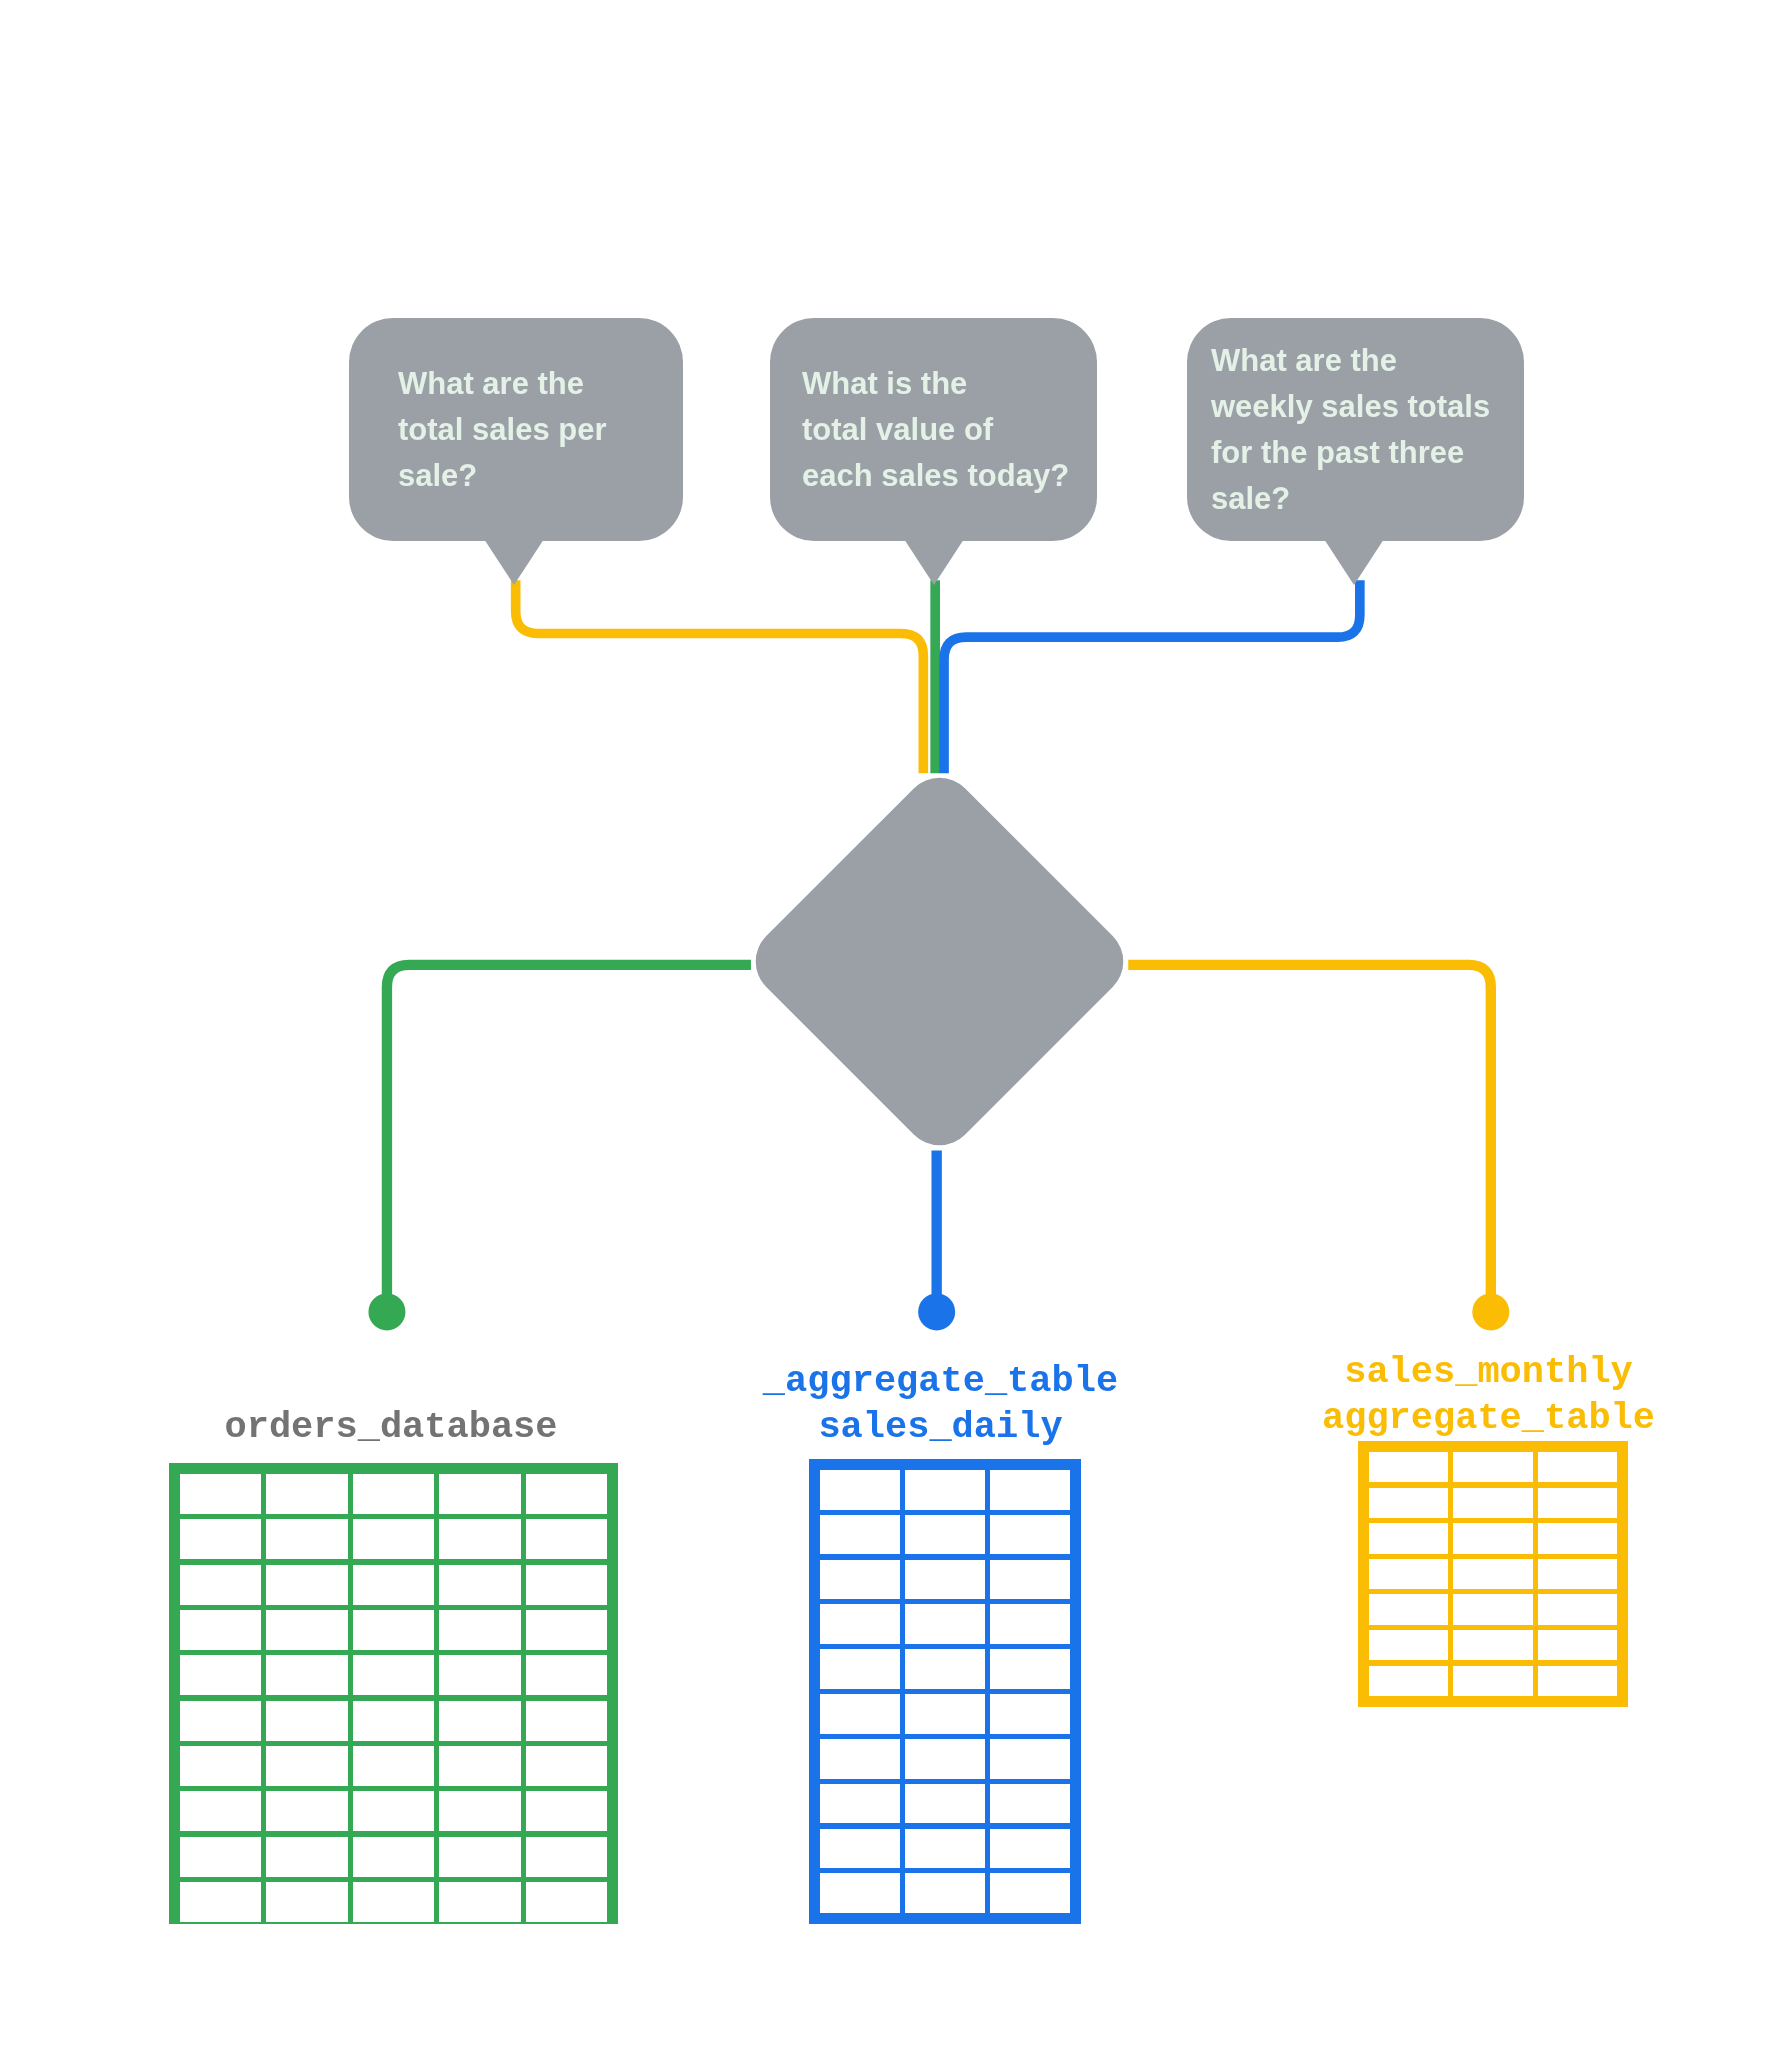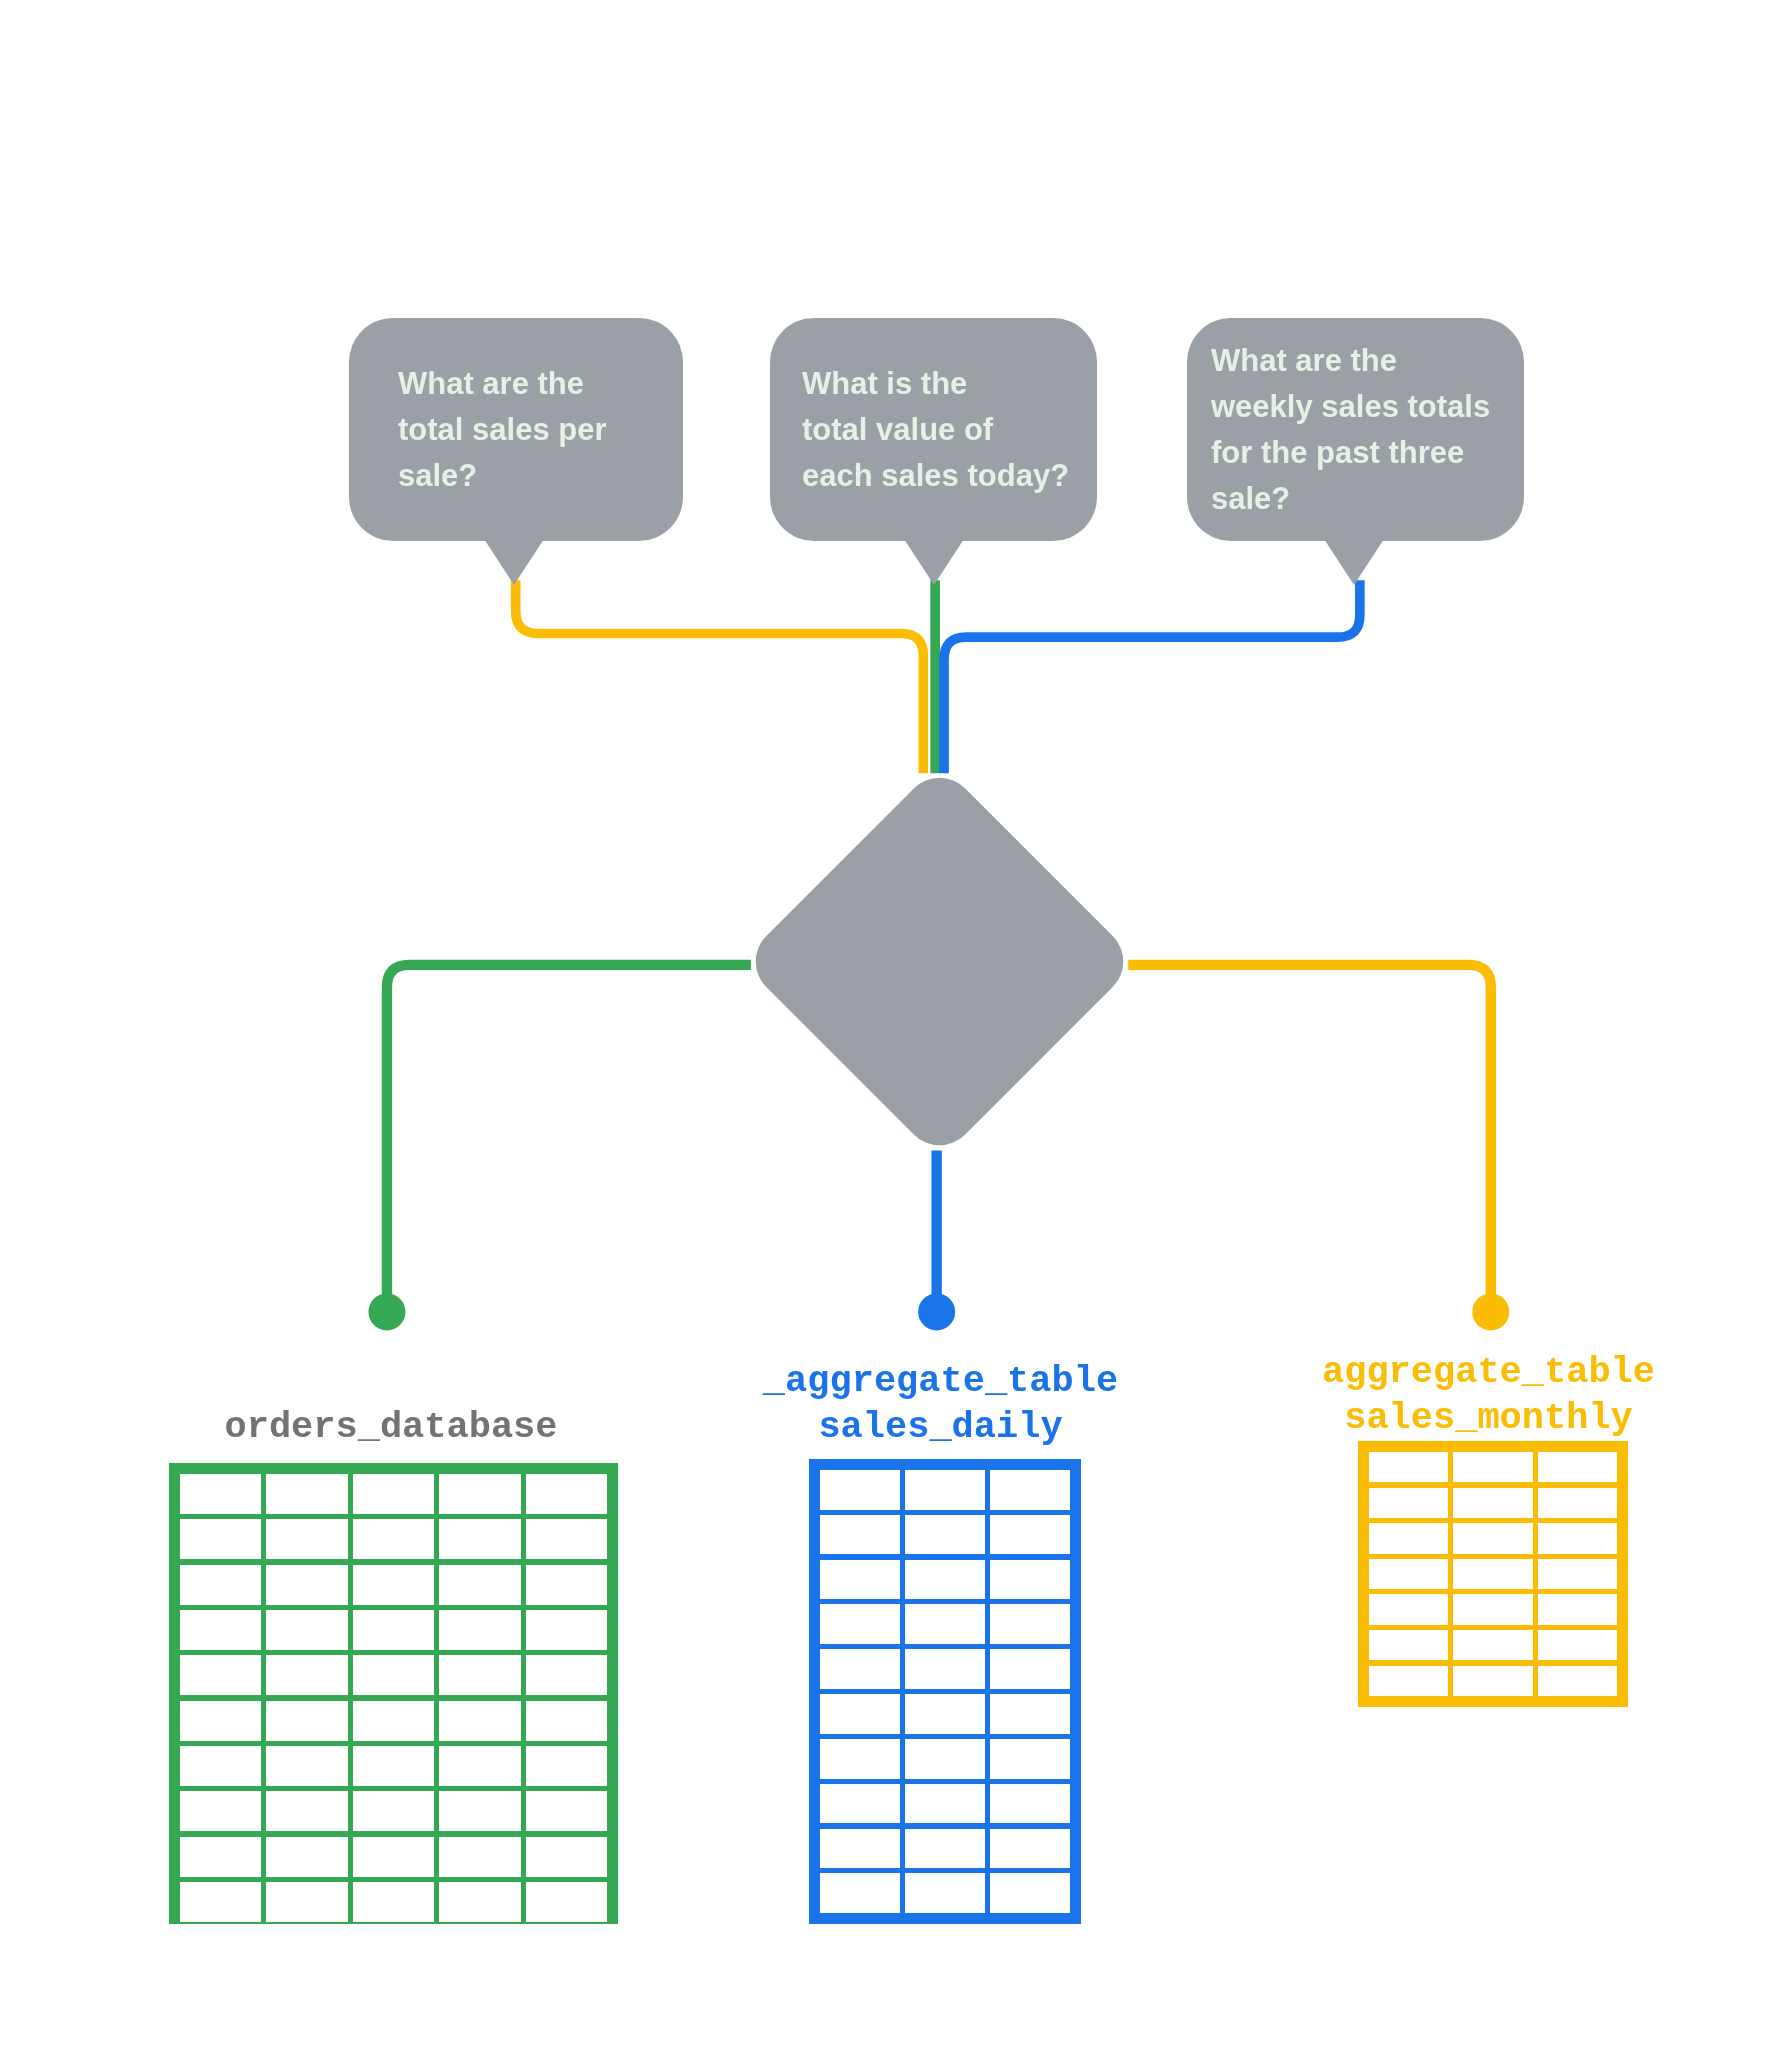--- a/index.html
+++ b/index.html
@@ -213,22 +213,22 @@
       <div class="cell"></div>
       <div class="cell"></div>
       <div class="cell"></div>
       <div class="cell"></div>
       <div class="cell"></div>
       <div class="cell"></div>
       <div class="cell"></div>
     </div>
 
   <div class="table-label" style="left: 1252px; top: 1349px; width: 473px; color: rgb(251, 188, 4);">
+    <span>sales_monthly</span>
     <span>aggregate_table</span>
-    <span>sales_monthly</span>
   </div>
   <div class="dtable" style="left: 1358px; top: 1441px; width: 270px; height: 266px; grid-template-columns: repeat(3, 1fr); border-color: rgb(251, 188, 4); background: rgb(251, 188, 4);">
       <div class="cell"></div>
       <div class="cell"></div>
       <div class="cell"></div>
       <div class="cell"></div>
       <div class="cell"></div>
       <div class="cell"></div>
       <div class="cell"></div>
       <div class="cell"></div>

